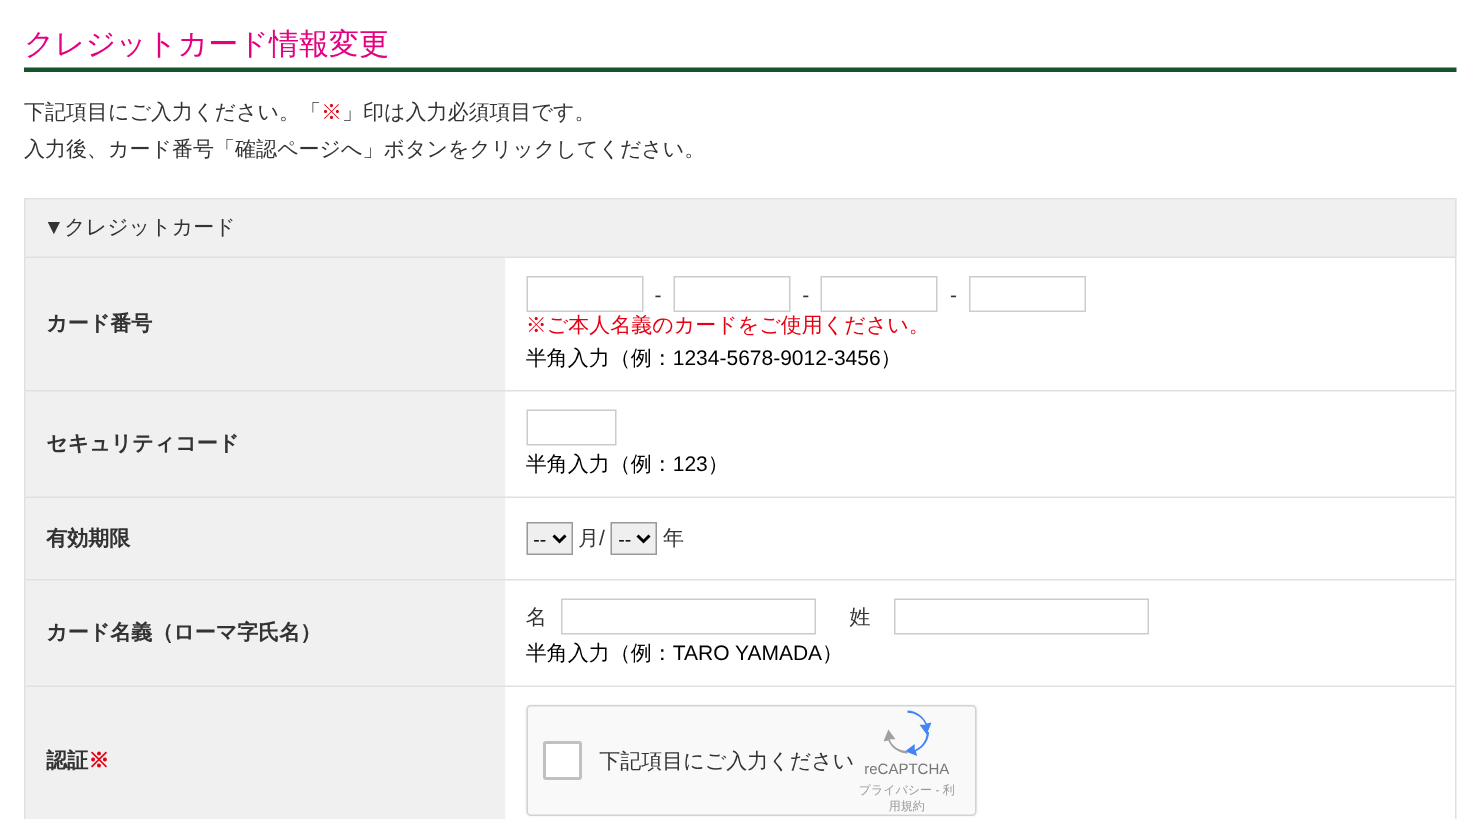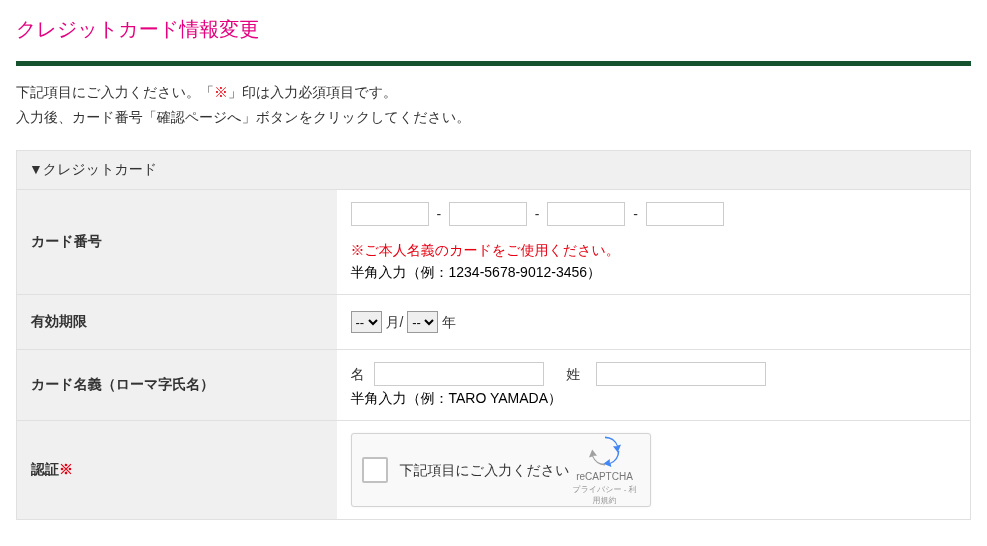--- a/index.html
+++ b/index.html
@@ -10,22 +10,22 @@
       font-size: 14px;
       color: #333;
       width: 987px;
     }
     .container { padding: 16px; }
     .page-title {
       color: #e4007f;
       font-size: 20px;
       font-weight: normal;
       margin: 0 0 12px 0;
-      padding-bottom: 18px;
-      border-bottom: 5px solid #14532d;
+      padding-bottom: 2px;
+      border-bottom: 3px solid #14532d;
     }
     .instructions {
       margin: 14px 0 20px 0;
       line-height: 1.8;
     }
     .required-mark {
       color: #e60012;
     }
     .form-table {
       width: 100%;
@@ -73,21 +73,21 @@
       border: 1px solid #ccc;
       padding: 2px 4px;
       font-size: 13px;
     }
     select {
       height: 22px;
       border: 1px solid #999;
       font-size: 13px;
       background: #efefef;
     }
-    .warning-text { color: #e60012; margin-top: 16px; }
+    .warning-text { color: #e60012; }
     .hint-text { color: #000000; margin-top: 4px; }
     .sep { margin: 0 4px; }
     .name-label { margin-right: 6px; }
     .name-gap { margin: 0 12px 0 18px; }
     .recaptcha-box {
       width: 300px;
       height: 74px;
       border: 1px solid #d3d3d3;
       border-radius: 3px;
       background: #f9f9f9;
@@ -153,20 +153,27 @@
           <span class="sep">-</span>
           <input class="card-input" type="text" style="">
         </div>
         <div class="warning-text">
           <span>※</span><span>ご本人名義のカードをご使用ください。</span>
         </div>
         <div class="hint-text">半角入力（例：1234-5678-9012-3456）</div>
       </td>
     </tr>
 
+    <tr class="form-row">
+      <th class="form-label">セキュリティコード</th>
+      <td class="form-field">
+        <div><input class="small-input" type="text" style=""></div>
+        <div class="hint-text">半角入力（例：123）</div>
+      </td>
+    </tr>
 
     <tr class="form-row">
       <th class="form-label">有効期限</th>
       <td class="form-field">
         <select>
           <option>--</option>
         </select>
         <span>月/</span>
         <select>
           <option>--</option>

